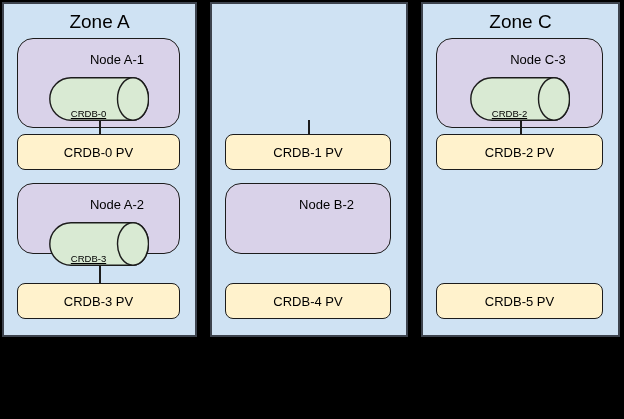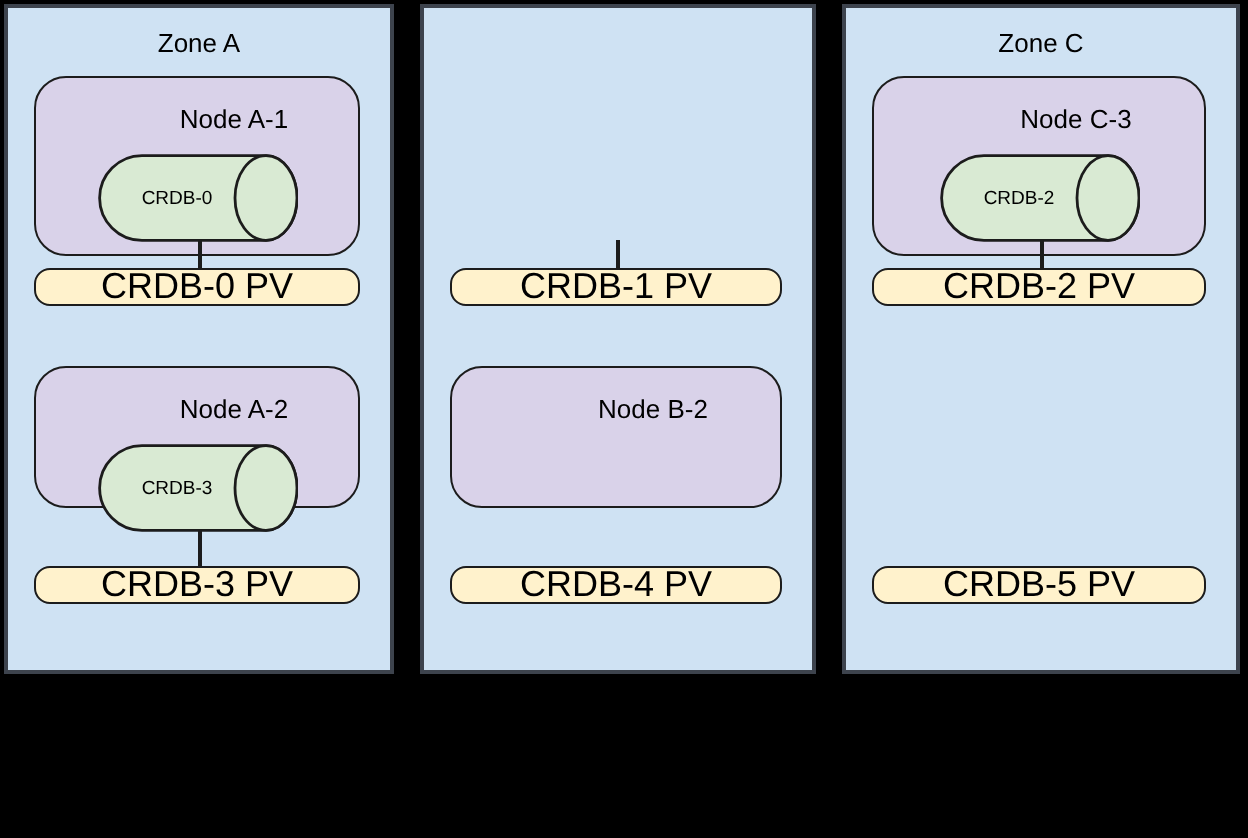--- a/index.html
+++ b/index.html
@@ -29,21 +29,21 @@
     background: var(--zone-fill);
     border: 2px solid var(--zone-border);
   }
   .zone-a { left: 2px;   width: 195px; }
   .zone-b { left: 210px; width: 198px; }
   .zone-c { left: 421px; width: 199px; }
   .zone-title {
     position: absolute;
     top: 10px; left: 0; right: 0;
     text-align: center;
-    font-size: 13px;
+    font-size: 19px;
     line-height: 16px;
   }
   .node {
     position: absolute;
     left: 13px; right: 15px;
     background: var(--node-fill);
     border: 1.4px solid var(--shape-border);
     border-radius: 16px;
     padding-left: 37px;
   }
@@ -60,42 +60,43 @@
     top: 38px;
     left: 50%;
     transform: translateX(-50%);
     width: 100px;
     height: 44px;
   }
   .cyl svg { display: block; }
   .cyl-shape { fill: var(--pod-fill); stroke: var(--shape-border); stroke-width: 1.4; }
   .cyl-label {
     position: absolute;
-    top: 0; left: 0;
+    top: 14px; left: 0;
     width: 80px; height: 44px;
     display: flex; align-items: center; justify-content: center;
     font-size: 9.5px;
+    text-decoration: underline;
   }
   .connector {
     position: absolute;
     left: calc(50% - 1px);
     width: 2px;
     background: var(--shape-border);
   }
   .connector.c1 { top: 116px; height: 14px; }
   .connector.c2 { top: 261px; height: 18px; }
   .pv {
     position: absolute;
     left: 13px; right: 15px;
-    height: 19px;
+    height: 36px;
     background: var(--pv-fill);
     border: 1.4px solid var(--shape-border);
     border-radius: 8px;
     display: flex; align-items: center; justify-content: center;
-    font-size: 18px;
+    font-size: 13px;
   }
   .pv.p1 { top: 130px; }
   .pv.p2 { top: 279px; justify-content: center; }
 </style>
 </head>
 <body>
 
 <div id="canvas">
 
   <section class="zone zone-a">

